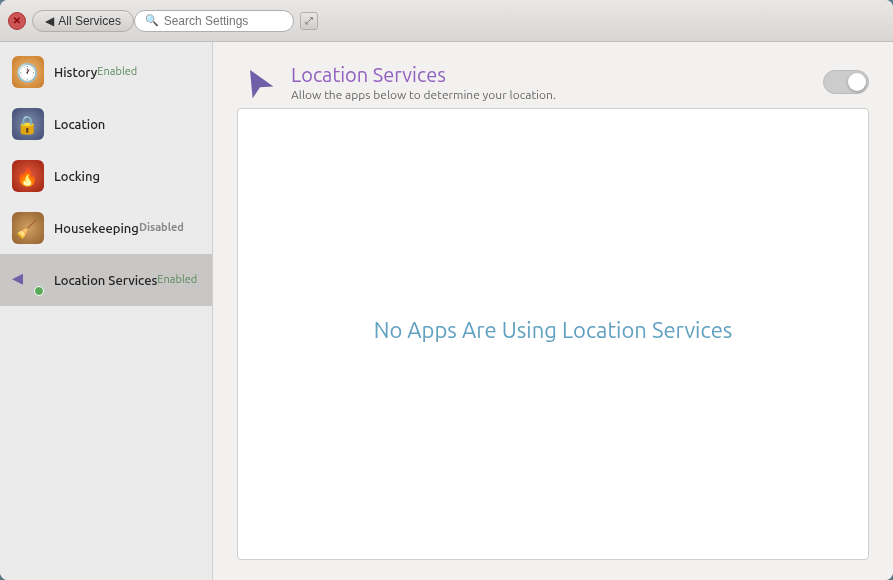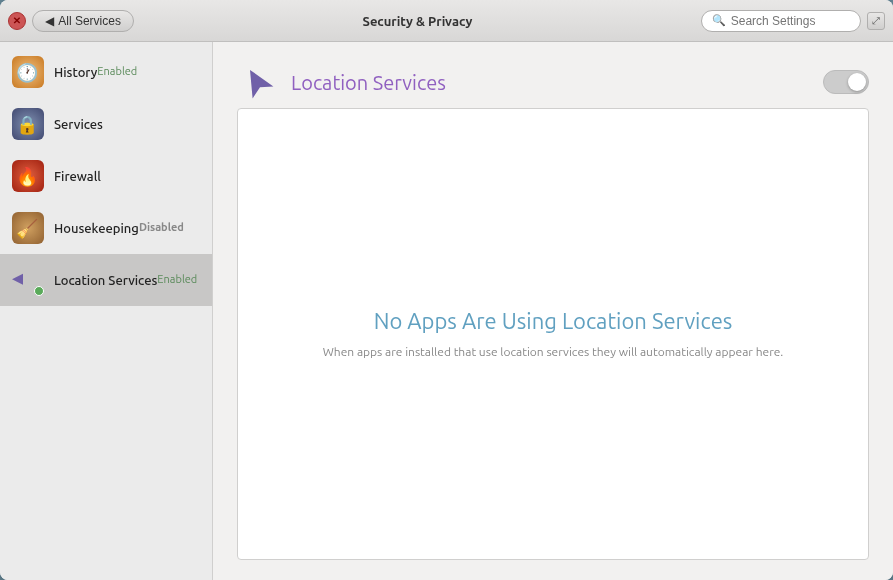--- a/index.html
+++ b/index.html
@@ -245,21 +245,20 @@
 <body>
 
 <div class="window">
 
   <div class="titlebar">
     <div class="close-btn">✕</div>
     <button class="back-btn">
       <span>◀</span>
       <span>All Services</span>
     </button>
-    <div class="window-title">Security &amp; Privacy</div>
     <div class="search-box">
       <span class="search-icon-svg">🔍</span>
       <input class="search-input" type="text" placeholder="Search Settings" style="">
     </div>
     <div class="maximize-btn">
       <span>⤢</span>
     </div>
   </div>
 
   <div class="content">
@@ -270,28 +269,28 @@
         <div class="sidebar-icon icon-history">🕐</div>
         <div class="sidebar-text">
           <span class="sidebar-label">History</span>
           <span class="sidebar-sublabel enabled">Enabled</span>
         </div>
       </div>
 
       <div class="sidebar-item">
         <div class="sidebar-icon icon-locking">🔒</div>
         <div class="sidebar-text">
-          <span class="sidebar-label">Services</span>
+          <span class="sidebar-label">Location</span>
         </div>
       </div>
 
       <div class="sidebar-item">
         <div class="sidebar-icon icon-firewall">🔥</div>
         <div class="sidebar-text">
-          <span class="sidebar-label">Firewall</span>
+          <span class="sidebar-label">Locking</span>
         </div>
       </div>
 
       <div class="sidebar-item">
         <div class="sidebar-icon icon-housekeeping">🧹</div>
         <div class="sidebar-text">
           <span class="sidebar-label">Housekeeping</span>
           <span class="sidebar-sublabel disabled">Disabled</span>
         </div>
       </div>
@@ -312,28 +311,28 @@
     <div class="main-panel">
       <div class="section-header">
         <div class="section-title-area">
           <div class="location-icon">
             <svg class="location-arrow" viewBox="0 0 36 36">
               <polygon points="18,4 30,30 18,24 6,30" fill="#7060a8" transform="rotate(-30,18,18)"></polygon>
             </svg>
           </div>
           <div class="section-text">
             <h2>Location Services</h2>
+            <p>Allow the apps below to determine your location.</p>
           </div>
         </div>
         <div class="toggle-switch">
           <div class="toggle-track">
             <div class="toggle-thumb"></div>
           </div>
         </div>
       </div>
 
       <div class="apps-panel">
         <div class="no-apps-title">No Apps Are Using Location Services</div>
-        <div class="no-apps-desc">When apps are installed that use location services they will automatically appear here.</div>
       </div>
     </div>
   </div>
 </div>
 
 </body></html>

